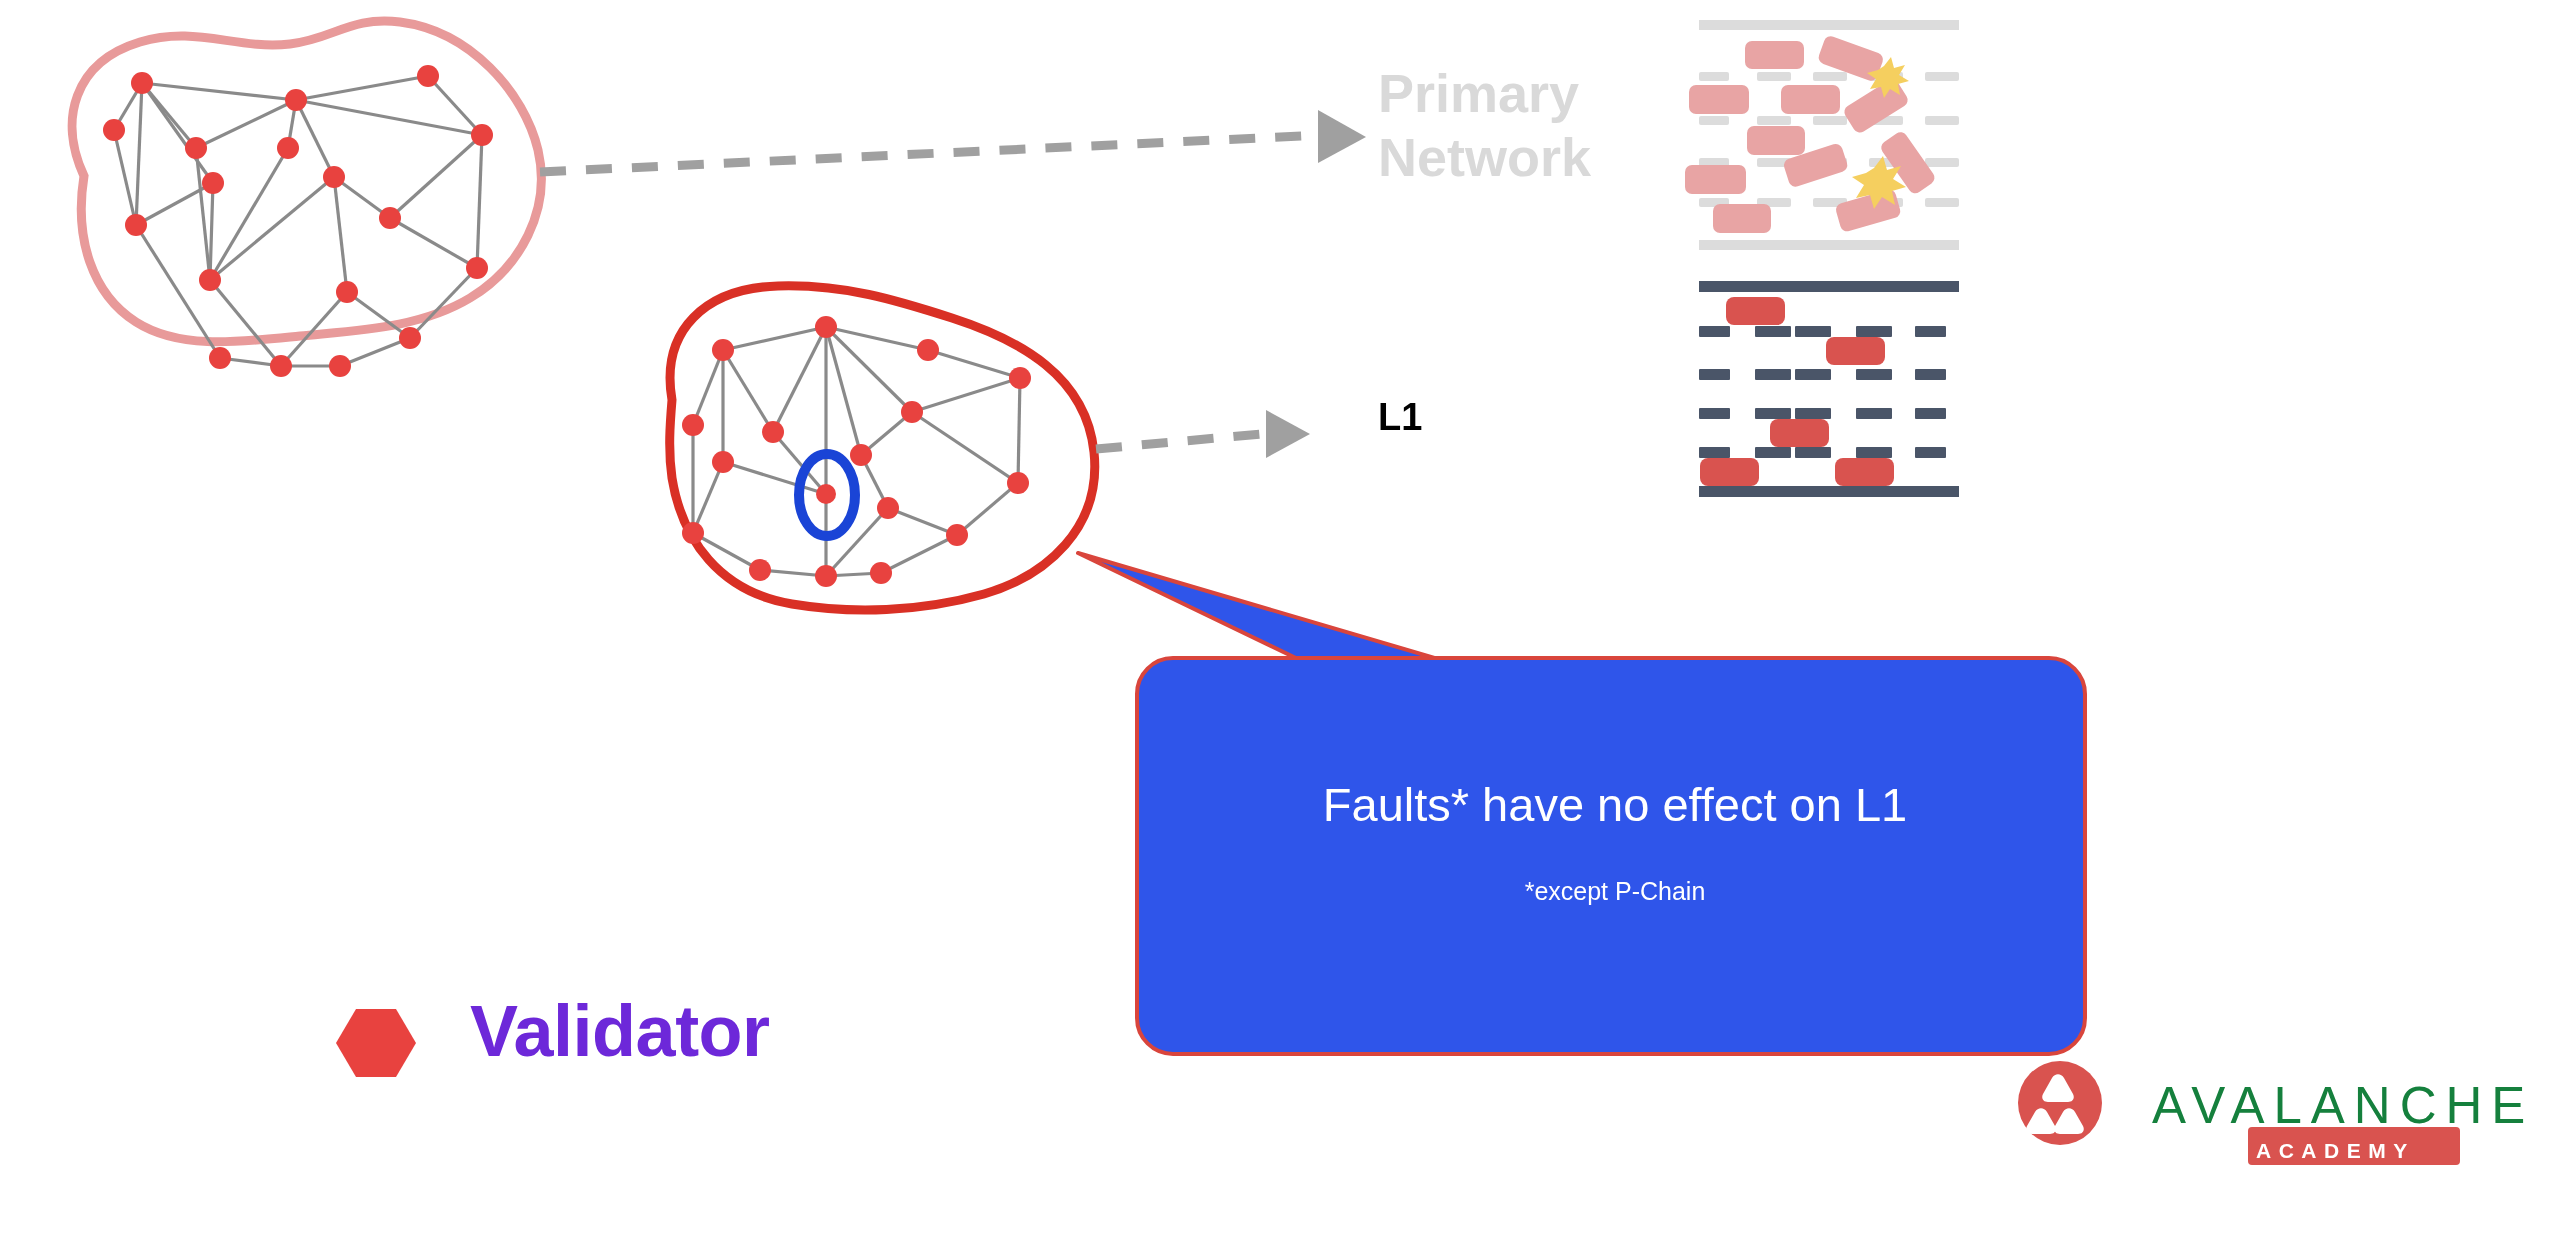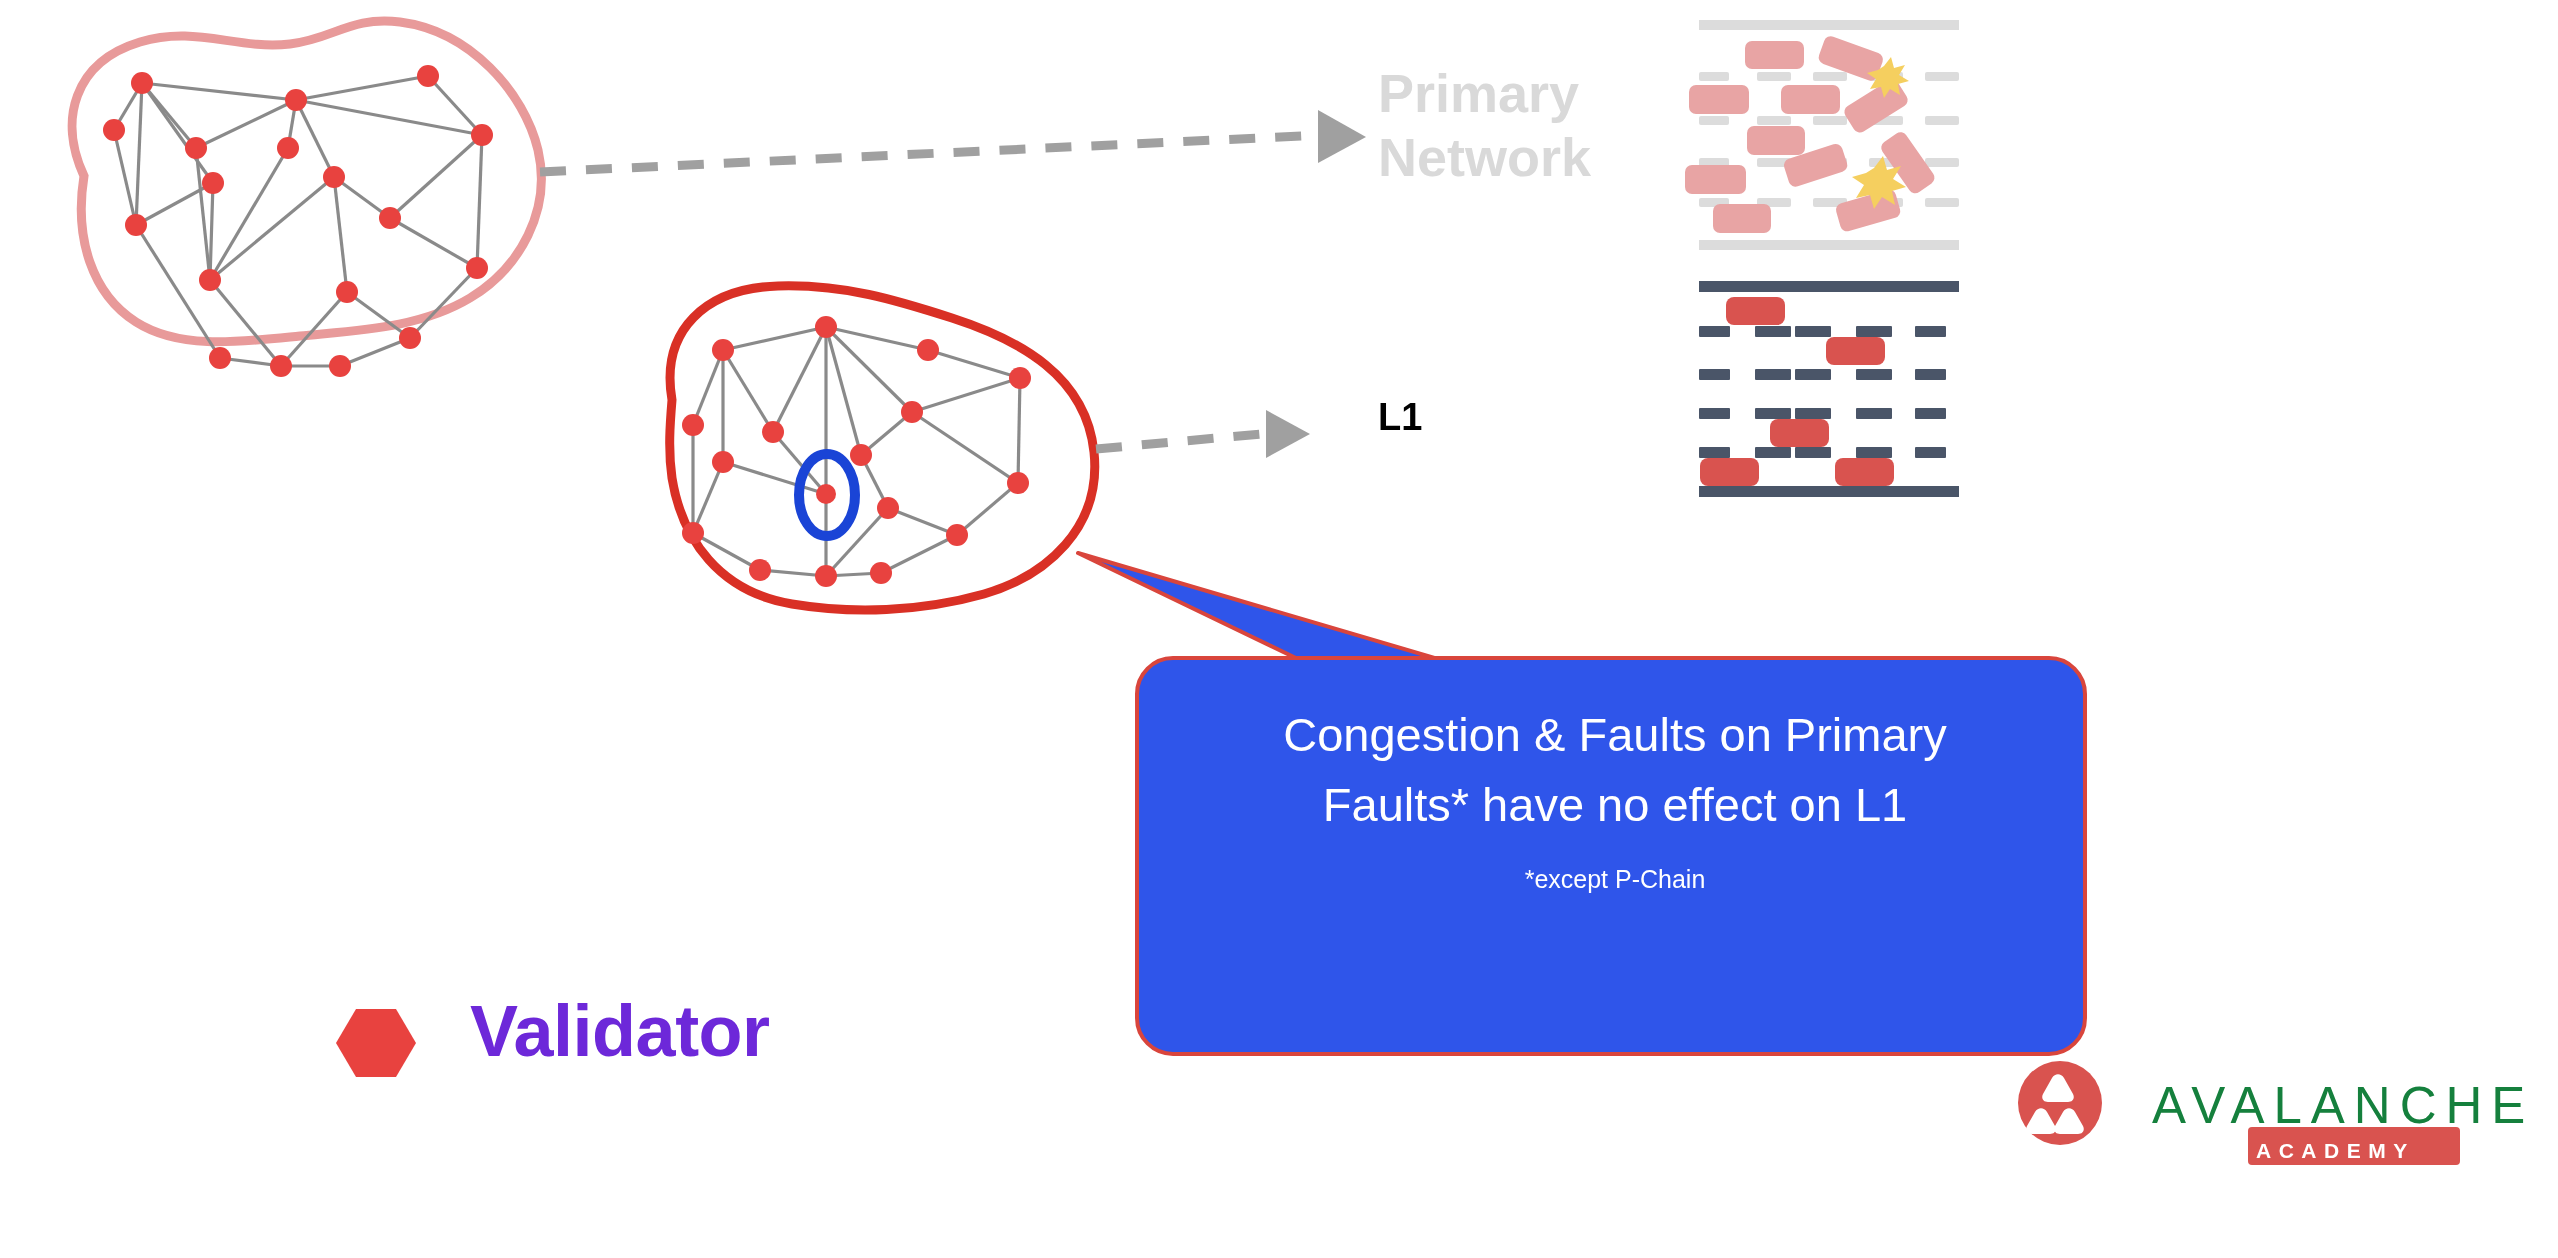--- a/index.html
+++ b/index.html
@@ -64,21 +64,21 @@
     width: 920px;
     text-align: center;
     color: #ffffff;
   }
   #bubble-main-text {
     font-size: 47px;
     line-height: 1.48;
     font-weight: normal;
   }
   #bubble-footnote {
-    margin-top: 26px;
+    margin-top: 38px;
     font-size: 25px;
     font-weight: normal;
   }
   #logo-avalanche-word {
     position: absolute;
     left: 2152px;
     top: 1076px;
     font-size: 51px;
     letter-spacing: 9px;
     color: #15803d;
@@ -354,21 +354,21 @@
   </svg>
 
   <div class="txt" id="label-primary-network"><span>Primary</span><br><span>Network</span></div>
 
   <div class="txt" id="label-l1">L1</div>
 
   <div class="txt" id="legend-validator-label">Validator</div>
 
   <div id="bubble-text-wrap">
     <div id="bubble-main-text">
-      <span>Congestion &amp; Faults on Primary</span><br>
+      <br>
       <span>Faults* have no effect on L1</span>
     </div>
     <div id="bubble-footnote">*except P-Chain</div>
   </div>
 
   <div id="logo-avalanche-word">AVALANCHE</div>
   <div id="logo-academy-word">ACADEMY</div>
 
 </div>
 

